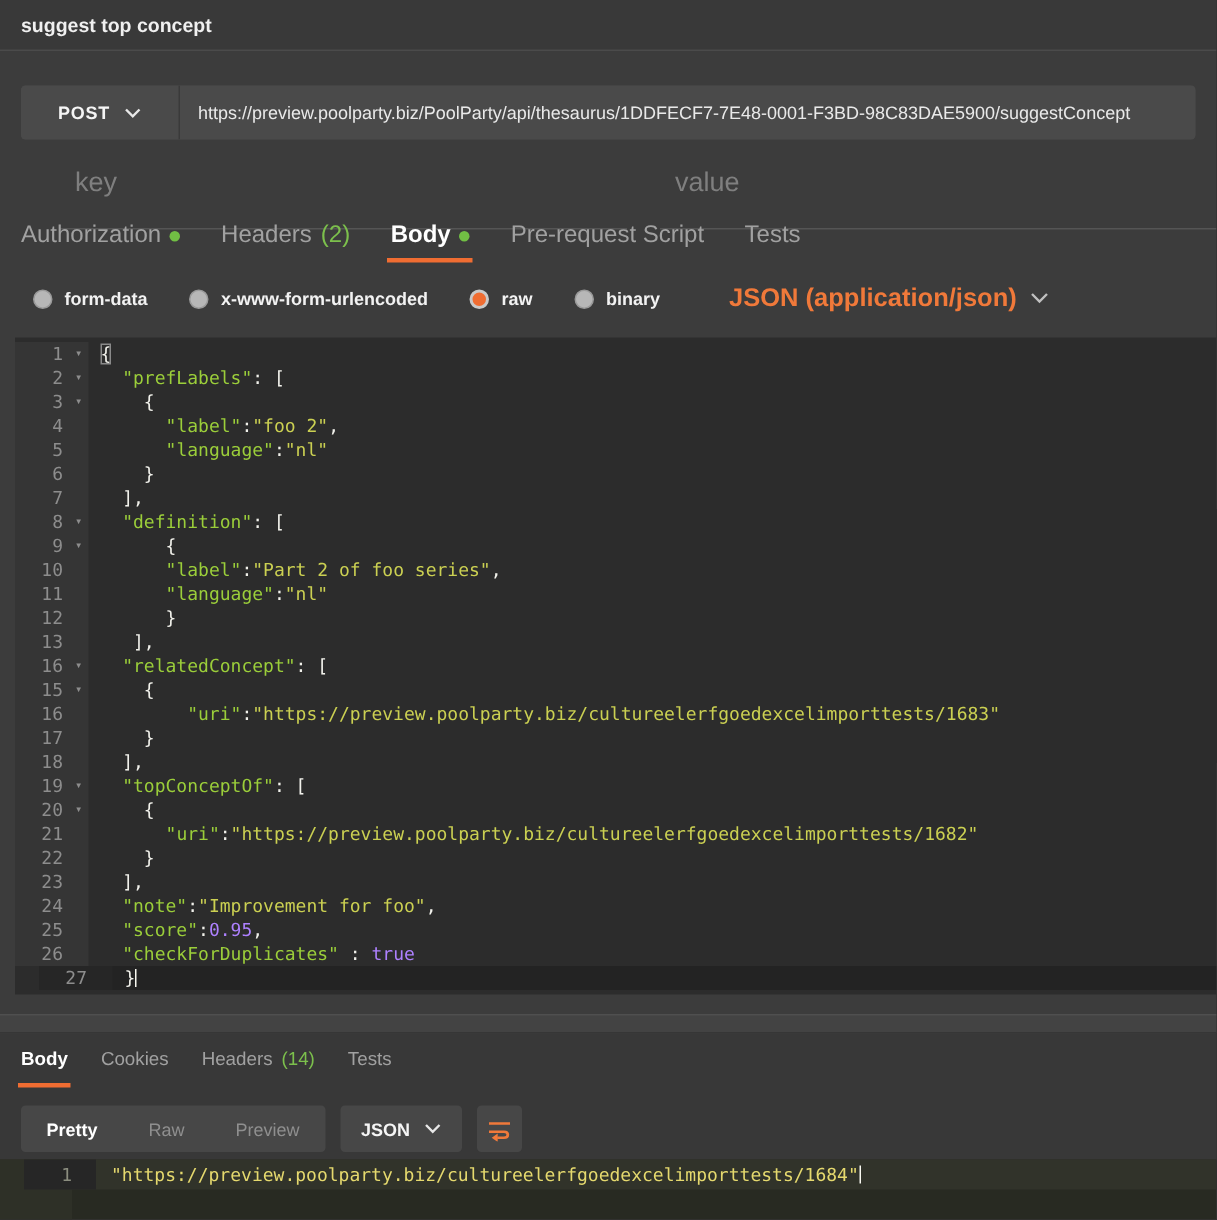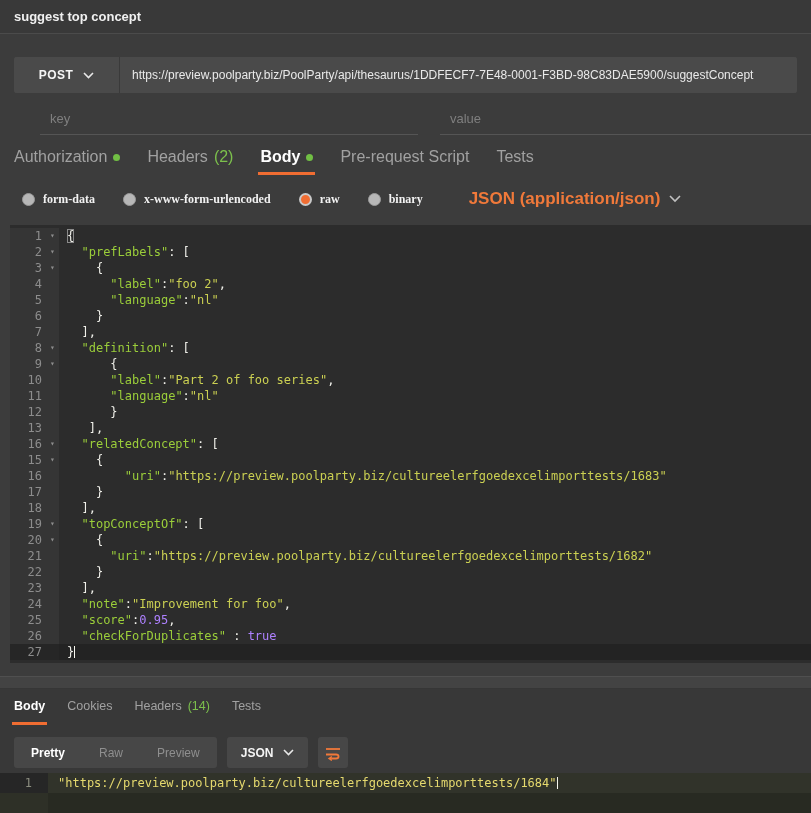--- a/index.html
+++ b/index.html
@@ -30,21 +30,21 @@
     flex:1; background:#4a4a4a; border:none; outline:none; color:#e9e9e9;
     font-size:12px; padding:0 12px 0 12px; font-family:"Liberation Sans",sans-serif;
   }
   svg.chev { display:block; }
 
   
   .kv-row { margin-top:12px; height:35px; display:flex; }
   .kv-field { display:flex; align-items:flex-start; }
   .kv-field input {
     background:transparent; border:none; border-bottom:1px solid #555;
-    outline:none; color:#d6d6d6; font-size:13px; padding:6px 10px 8px 10px;
+    outline:none; color:#d6d6d6; font-size:18px; padding:6px 10px 20px 10px;
     font-family:"Liberation Sans",sans-serif;
   }
   .kv-field input::placeholder { color:#7f7f7f; }
   .kv-key { margin-left:40px; }
   .kv-key input { width:378px; }
   .kv-value { margin-left:22px; }
   .kv-value input { width:371px; }
 
   
   .req-tabs { margin:8px 14px 0 14px; display:flex; gap:27px; height:27px; }
@@ -62,21 +62,21 @@
   .radio-opt .rlabel { font-size:12px; font-weight:bold; color:#f2f2f2; }
   .fmt-select { display:flex; align-items:center; gap:9px; cursor:pointer; margin-left:18px; }
   .fmt-select .fmt-label { font-size:17px; font-weight:bold; color:#f0793a; }
 
   
   .editor {
     margin:13px 0 0 10px; background:#2c2c2c; padding:3px 0;
     font-family:"DejaVu Sans Mono", monospace; font-size:12px;
   }
   .ed-line { display:flex; height:16px; line-height:16px; }
-  .ed-line.active { background:#232323; }
+  .ed-line.active { background:#232323;margin-left:16px; }
   .gut { width:36px; background:#353535; color:#8d8d8d; text-align:right; padding-right:4px; flex:none; }
   .ed-line.active .gut { background:#262626; }
   .fold { width:13px; background:#353535; color:#8d8d8d; font-size:8px; text-align:center; flex:none; }
   .ed-line.active .fold { background:#262626; }
   .code { white-space:pre; padding-left:8px; flex:1; }
   .tk-pln { color:#f1f1eb; }
   .tk-pun { color:#f1f1eb; }
   .tk-key { color:#9bce3a; }
   .tk-str { color:#cbd052; }
   .tk-num { color:#ae81ff; }
@@ -154,21 +154,21 @@
       </div>
       <div class="tab">
         <span>Pre-request Script</span>
       </div>
       <div class="tab">
         <span>Tests</span>
       </div>
     </div>
 
   <div class="radio-row">
-    <span id="radio-group" style="display:flex;align-items:center;font-family:Liberation Serif, serif;">
+    <span id="radio-group" style="display:flex;align-items:center;">
         <span class="radio-opt">
           <span class="circle"></span>
           <span class="rlabel">form-data</span>
         </span>
         <span class="radio-opt">
           <span class="circle"></span>
           <span class="rlabel">x-www-form-urlencoded</span>
         </span>
         <span class="radio-opt sel">
           <span class="circle"></span>

